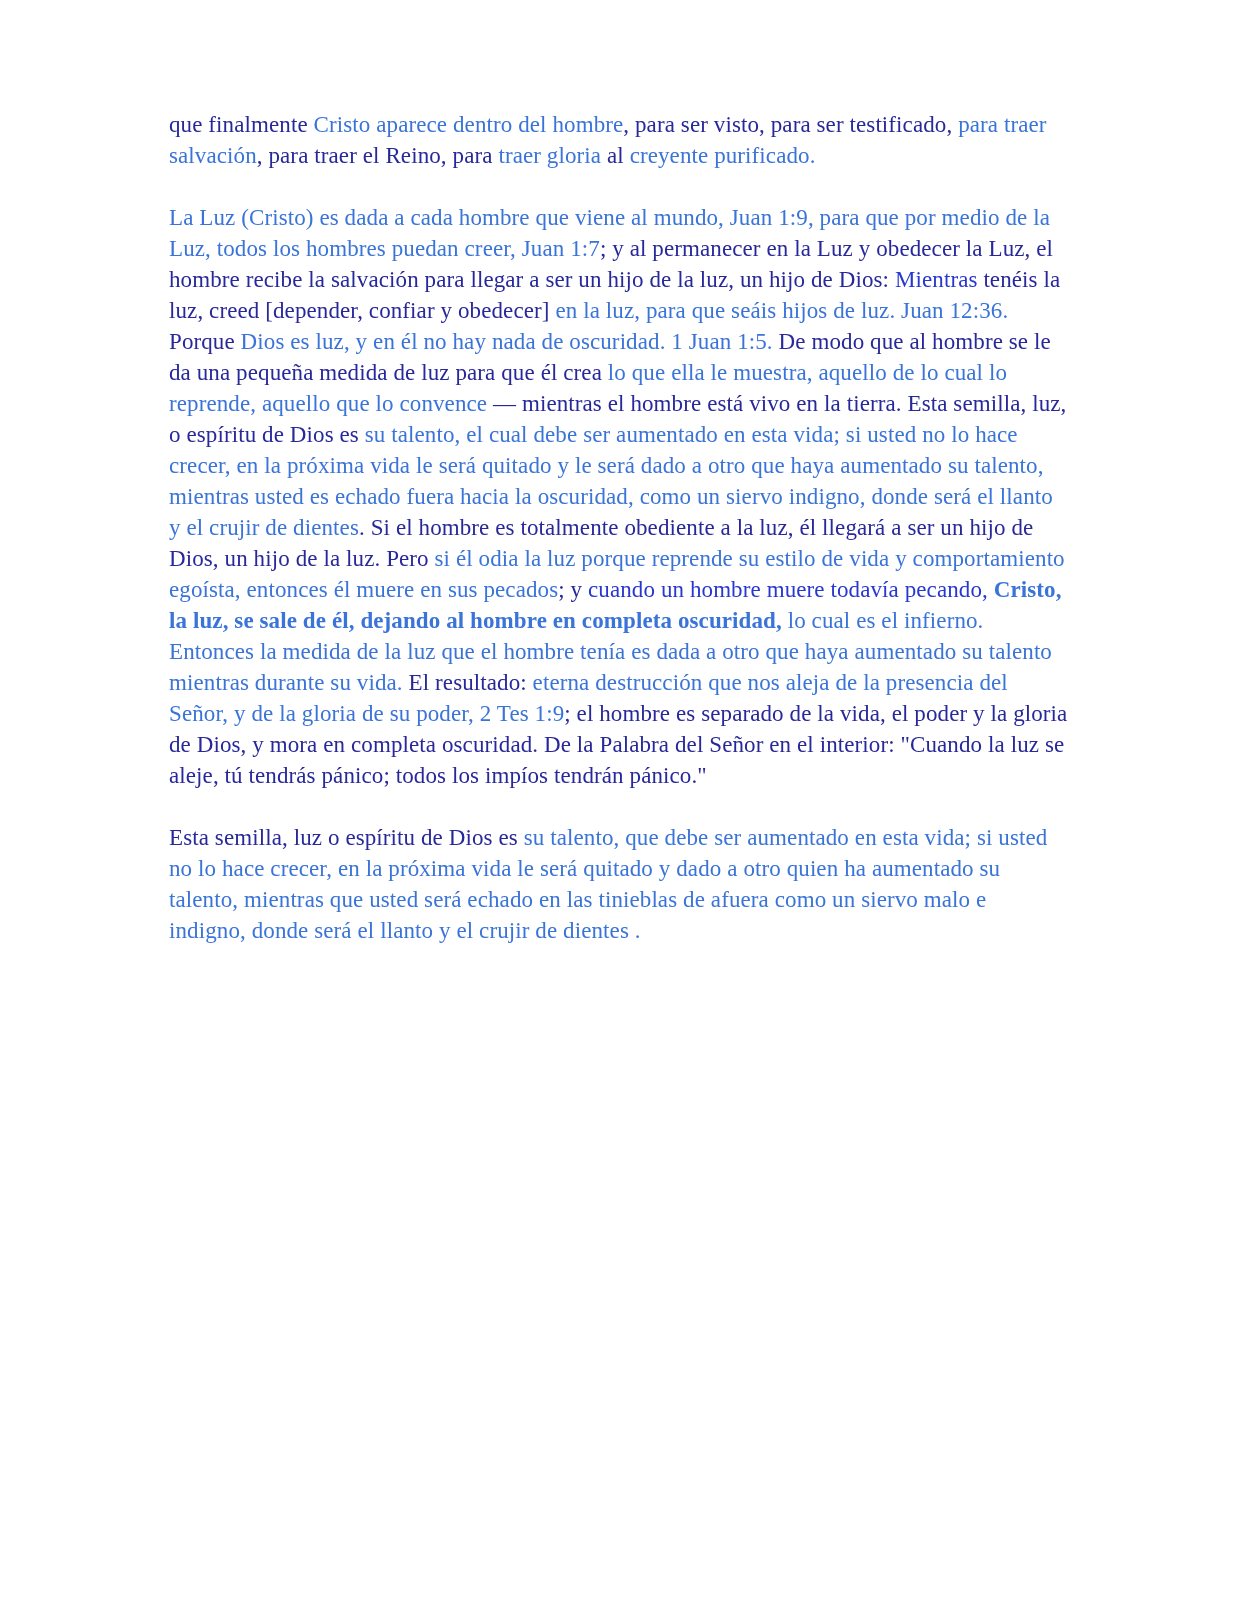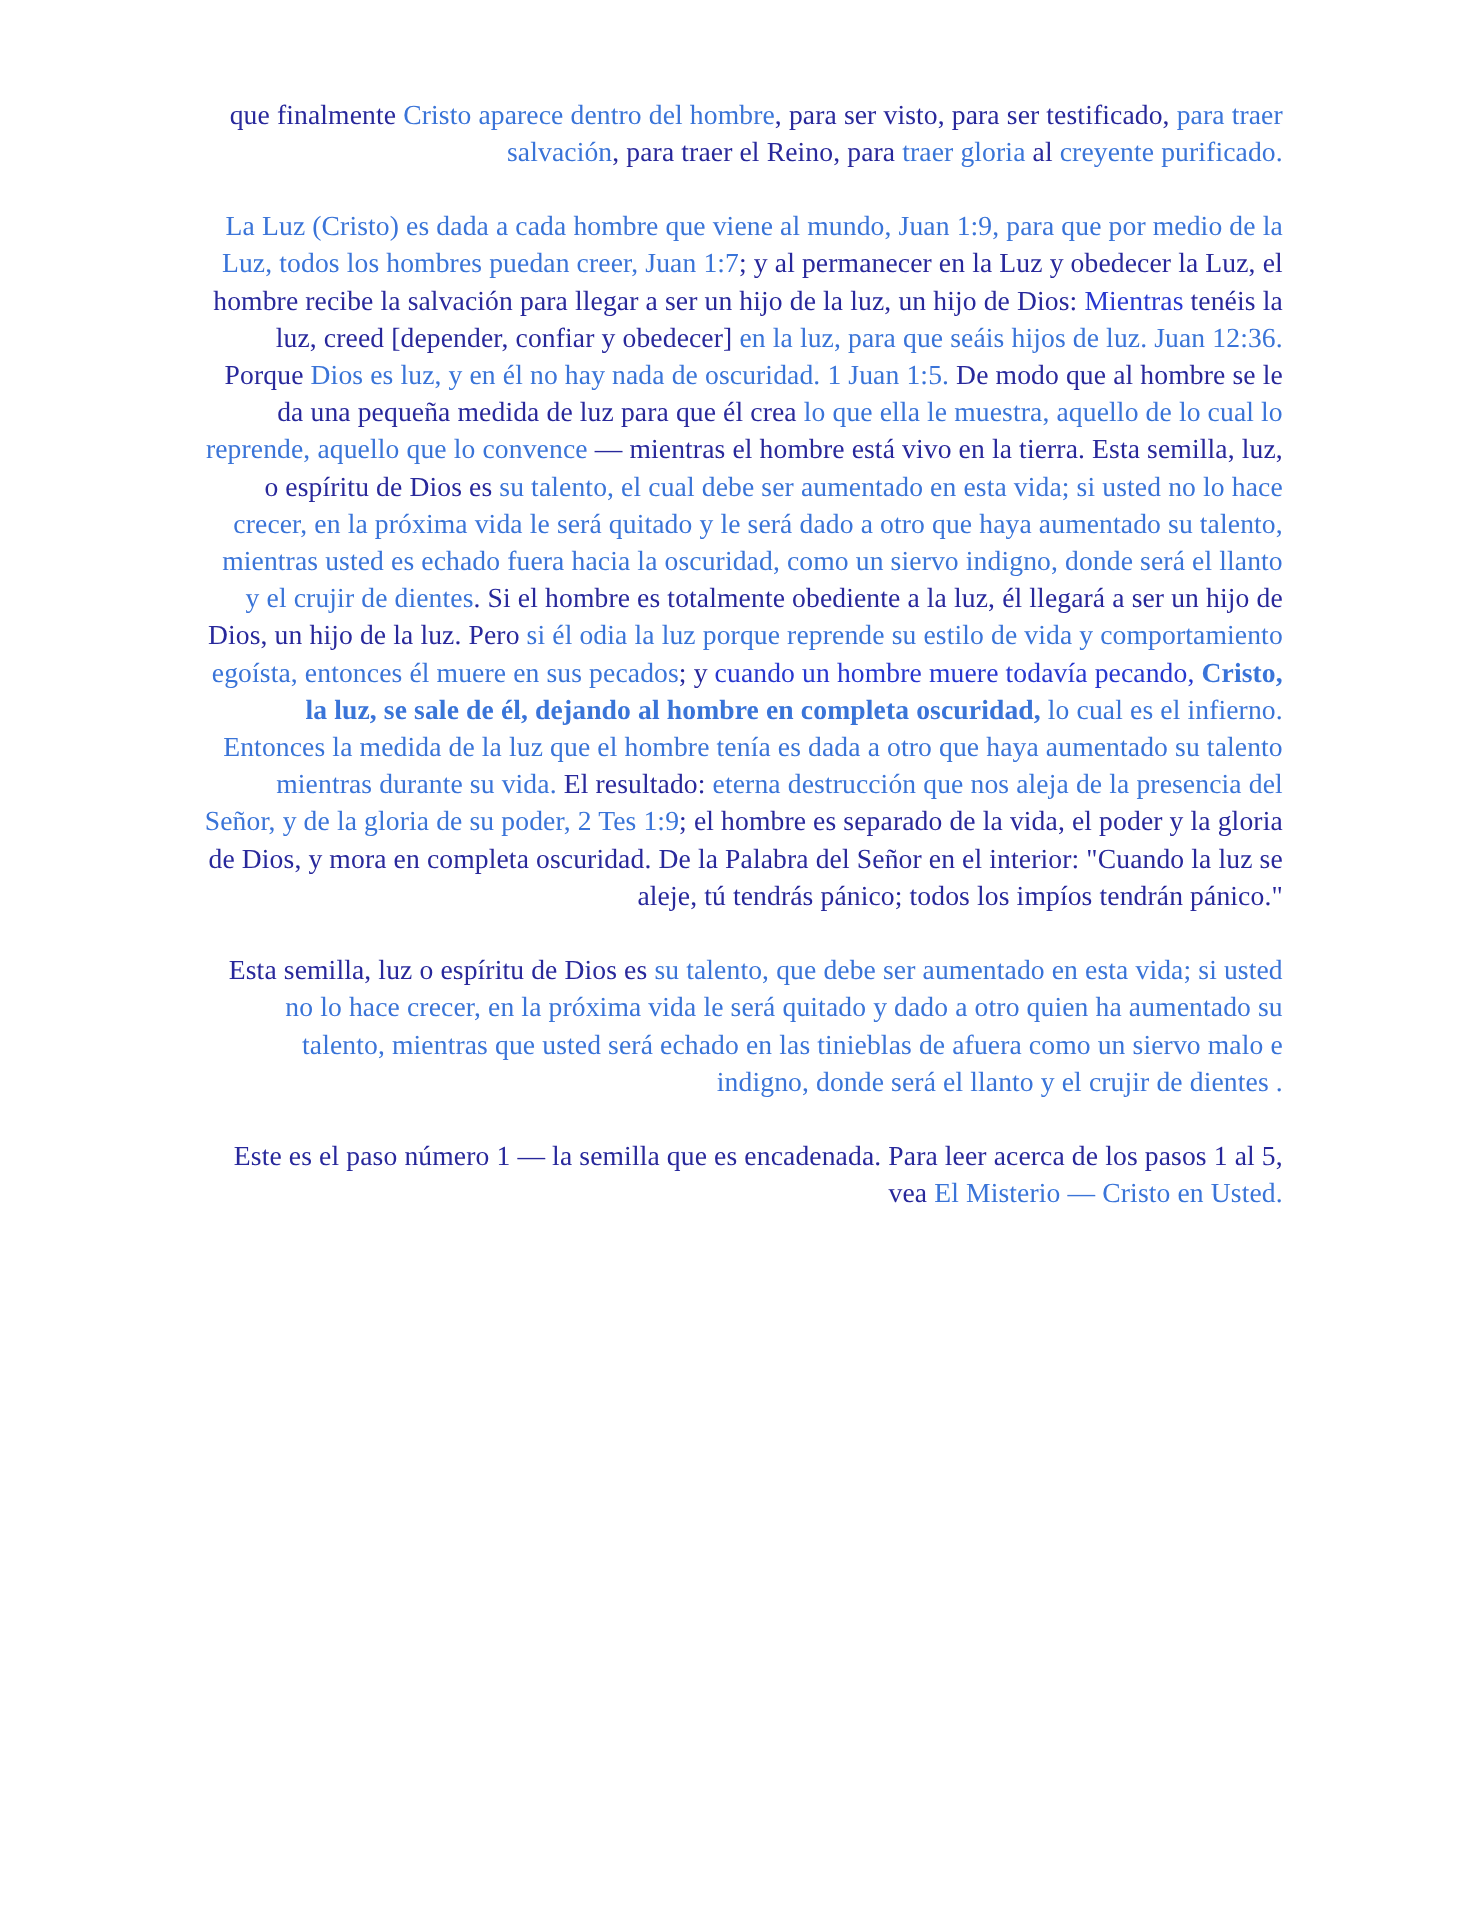--- a/index.html
+++ b/index.html
@@ -10,37 +10,36 @@
   body {
     width: 1236px;
     height: 1600px;
     overflow: hidden;
     position: relative;
   }
   .doc {
     position: absolute;
     top: 0;
     left: 0;
-    padding: 80px 167px 0 169px;
+    padding: 109px 167px 0 169px;
     width: 900px;
     font-family: "Liberation Serif", "DejaVu Serif", serif;
     font-size: 23px;
     line-height: 31px;
-    text-align: right;
+    text-align: left;
     letter-spacing: 0.1px;
   }
   .para {
     margin: 0 0 31px 0;
   }
   .seg-navy      { color: var(--navy); }
   .seg-blue      { color: var(--blue); }
   .seg-bold-navy { color: var(--bold-navy); font-weight: 400; }
   .seg-bold-blue { color: var(--blue); font-weight: 700; }
 </style>
 </head>
 <body style="background: rgb(255, 255, 255);">
 
 <main class="doc">
   <p class="para"><span class="seg-navy">que finalmente </span><span class="seg-blue">Cristo aparece dentro del hombre</span><span class="seg-navy">, para ser visto, para ser testificado, </span><span class="seg-blue">para traer salvación</span><span class="seg-navy">, para traer el Reino, para </span><span class="seg-blue">traer gloria</span><span class="seg-navy"> al </span><span class="seg-blue">creyente purificado.</span></p>
   <p class="para"><span class="seg-blue">La Luz (Cristo) es dada a cada hombre que viene al mundo, Juan 1:9, para que por medio de la Luz, todos los hombres puedan creer, Juan 1:7</span><span class="seg-navy">; y al permanecer en la Luz y obedecer la Luz, el hombre recibe la salvación para llegar a ser un hijo de la luz, un hijo de Dios: </span><span class="seg-bold-navy">Mientras</span><span class="seg-navy"> tenéis la luz, creed [depender, confiar y obedecer] </span><span class="seg-blue">en la luz, para que seáis hijos de luz. Juan 12:36.</span><span class="seg-navy"> Porque </span><span class="seg-blue">Dios es luz, y en él no hay nada de oscuridad. 1 Juan 1:5.</span><span class="seg-navy"> De modo que al hombre se le da una pequeña medida de luz para que él crea </span><span class="seg-blue">lo que ella le muestra, aquello de lo cual lo reprende, aquello que lo convence</span><span class="seg-navy"> — mientras el hombre está vivo en la tierra. Esta semilla, luz, o espíritu de Dios es </span><span class="seg-blue">su talento, el cual debe ser aumentado en esta vida; si usted no lo hace crecer, en la próxima vida le será quitado y le será dado a otro que haya aumentado su talento, mientras usted es echado fuera hacia la oscuridad, como un siervo indigno, donde será el llanto y el crujir de dientes</span><span class="seg-navy">. Si el hombre es totalmente obediente a la luz, él llegará a ser un hijo de Dios, un hijo de la luz. Pero </span><span class="seg-blue">si él odia la luz porque reprende su estilo de vida y comportamiento egoísta, entonces él muere en sus pecados</span><span class="seg-navy">; y </span><span class="seg-bold-navy">cuando un hombre muere todavía pecando,</span><span class="seg-bold-blue"> Cristo, la luz, se sale de él, dejando al hombre en completa oscuridad,</span><span class="seg-blue"> lo cual es el infierno. Entonces la medida de la luz que el hombre tenía es dada a otro que haya aumentado su talento mientras durante su vida.</span><span class="seg-navy"> El resultado: </span><span class="seg-blue">eterna destrucción que nos aleja de la presencia del Señor, y de la gloria de su poder, 2 Tes 1:9</span><span class="seg-navy">; el hombre es separado de la vida, el poder y la gloria de Dios, y mora en completa oscuridad. De la Palabra del Señor en el interior: "Cuando la luz se aleje, tú tendrás pánico; todos los impíos tendrán pánico."</span></p>
   <p class="para"><span class="seg-navy">Esta semilla, luz o espíritu de Dios es </span><span class="seg-blue">su talento, que debe ser aumentado en esta vida; si usted no lo hace crecer, en la próxima vida le será quitado y dado a otro quien ha aumentado su talento, mientras que usted será echado en las tinieblas de afuera como un siervo malo e indigno, donde será el llanto y el crujir de dientes .</span></p>
-  <p class="para"><span class="seg-navy">Este es el paso número 1 — la semilla que es encadenada. Para leer acerca de los pasos 1 al 5, vea </span><span class="seg-blue">El Misterio — Cristo en Usted.</span></p>
 </main>
 
 </body></html>

